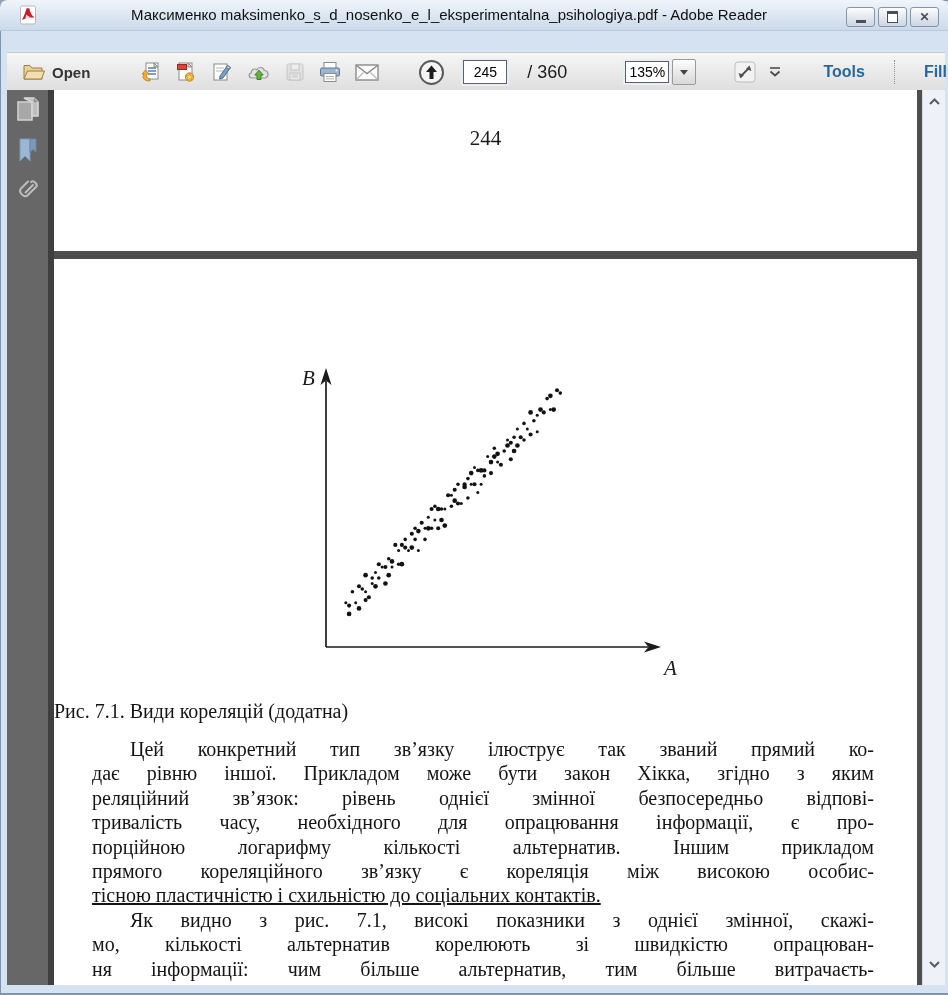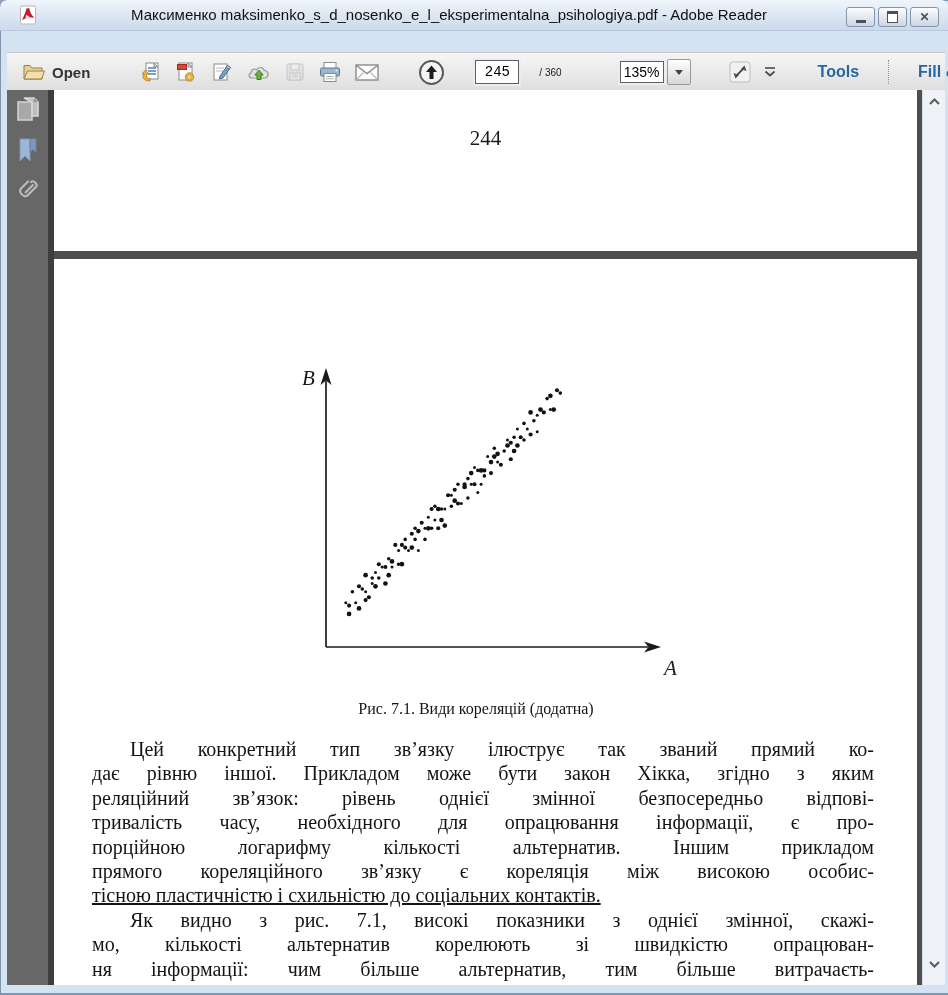--- a/index.html
+++ b/index.html
@@ -25,22 +25,22 @@
 
   
   .toolbar{position:absolute;left:7px;top:52px;width:938px;height:38px;
     background:linear-gradient(#f6f6f6,#dedede);border-top:1px solid #cacaca;border-bottom:1px solid #8d8d8d;
     display:flex;align-items:center;gap:12px;}
   .open-btn{display:flex;align-items:center;gap:7px;margin:0 4px 0 10px;padding:3px 6px;font-weight:bold;font-size:15px;color:#333;}
   .tb-sep{width:1px;height:26px;background:#a9a9a9;box-shadow:1px 0 0 #fafafa;margin:0 7px;}
   .tb-btn{width:35px;height:28px;display:flex;align-items:center;justify-content:center;}
   .tb-btn.disabled{opacity:.45;}
   .page-box{width:38px;height:20px;background:#fff;border:1px solid #5f5f5f;box-shadow:0 0 0 2px #e8eef5;
-    text-align:center;font-size:14px;font-family:Liberation Mono, monospace;color:#000;margin-left:18px;}
-  .page-total{font-size:10px;color:#1a1a1a;margin:0 4px 0 8px;white-space:nowrap;}
+    text-align:center;font-size:14px;font-family:Liberation Sans, sans-serif;color:#000;margin-left:6px;}
+  .page-total{font-size:18px;color:#1a1a1a;margin:0 4px 0 8px;white-space:nowrap;}
   .zoom-group{display:flex;align-items:center;margin-left:16px;}
   .zoom-val{width:42px;height:20px;background:#fff;border:1px solid #5f5f5f;box-shadow:0 0 0 2px #e8eef5;
     text-align:center;font-size:14px;line-height:20px;color:#000;}
   .zoom-drop{width:22px;height:24px;margin-left:3px;border:1px solid #9a9a9a;border-radius:2px;
     background:linear-gradient(#fdfdfd,#d8d8d8);display:flex;align-items:center;justify-content:center;}
   .tri-down{width:0;height:0;border-left:4px solid transparent;border-right:4px solid transparent;border-top:5px solid #444;}
   .spacer{flex:1;}
   .right-label{color:#26679f;font-weight:bold;font-size:16px;padding:0 17px;white-space:nowrap;}
   .dot-sep{width:0;height:24px;border-left:1px dotted #8f8f8f;}
 
@@ -50,22 +50,22 @@
   .side-icon{position:absolute;left:8px;width:26px;height:28px;display:flex;align-items:center;justify-content:center;}
 
   .viewport{position:absolute;left:47px;top:0;width:868px;height:895px;background:#fff;}
   .dark-strip{position:absolute;left:863px;top:0;width:5px;height:895px;background:#4e4e4e;}
   .page-sep{position:absolute;left:0;top:161px;width:868px;height:8px;background:#4e4e4e;}
   .page-num{position:absolute;left:0;top:36px;width:863px;text-align:center;
     font-family:"Liberation Serif",serif;font-size:21px;color:#1a1a1a;}
   .page2{position:absolute;left:0;top:169px;width:863px;height:726px;background:#fff;}
 
   .figure{position:absolute;left:240px;top:100px;}
-  .caption{position:absolute;left:12px;top:441px;width:820px;text-align:center;
-    font-family:"Liberation Serif",serif;font-size:16px;color:#141414;}
+  .caption{position:absolute;left:0;top:441px;width:820px;
+    font-family:"Liberation Serif",serif;font-size:20px;color:#141414;}
   .textblock{position:absolute;left:38px;top:478px;width:782px;
     font-family:"Liberation Serif",serif;font-size:20px;color:#141414;}
   .tline{line-height:24.4px;height:24.4px;white-space:nowrap;text-align:justify;text-align-last:justify;}
   .tline.ind{text-indent:38px;}
   .tline.last{text-align-last:left;text-decoration:underline;}
 
   
   .vscroll{position:absolute;left:915px;top:0;width:23px;height:895px;background:#eef2f7;border-left:1px solid #d4dbe4;}
   .scroll-arrow{position:absolute;left:0;width:23px;height:18px;display:flex;align-items:center;justify-content:center;}
   .scroll-up{top:2px;}

